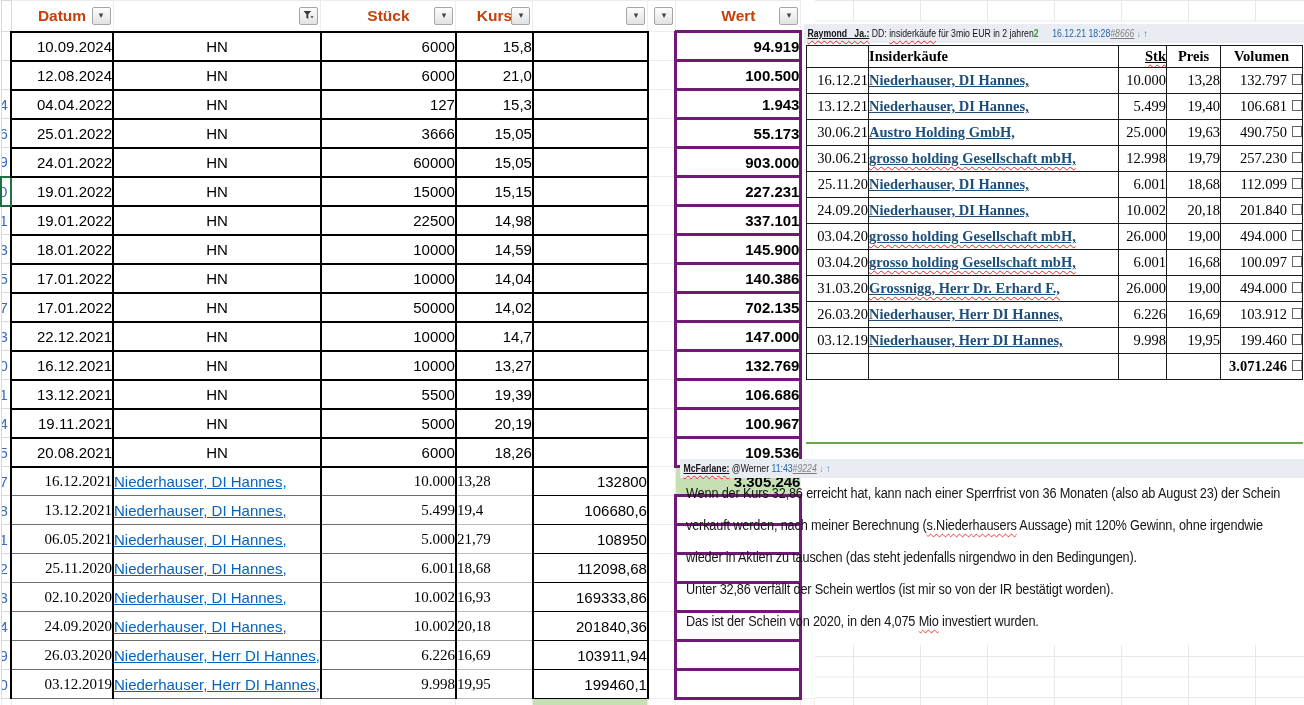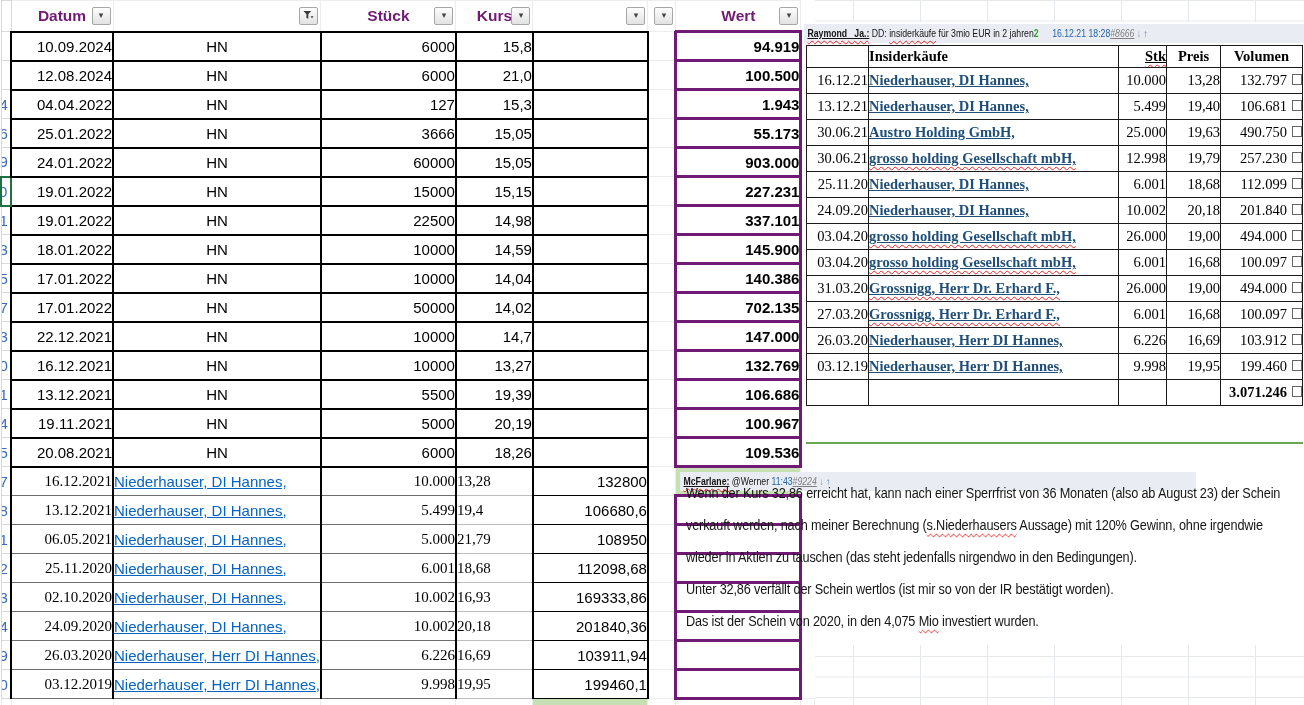--- a/index.html
+++ b/index.html
@@ -11,21 +11,21 @@
     background-size:67px 20.5px;background-position:-18px 0}
   .pw{position:absolute;background:#fff}
   #p1w{left:804px;top:22px;width:500px;height:426px}
   #p2w{left:680px;top:448px;width:624px;height:197px}
 
   
   #sheet{position:absolute;left:0;top:0;border-collapse:collapse;table-layout:fixed;background:#fff}
   #sheet td{padding:0;height:26px;font-size:15px;overflow:hidden;white-space:nowrap;background:#fff;vertical-align:middle}
   #sheet tr.hrow td{height:29px}
   .hd{border:1px solid #ededed;position:relative;text-align:center}
-  .hlab{color:#701a75;font-weight:bold;font-size:15.5px}
+  .hlab{color:#c2410c;font-weight:bold;font-size:15.5px}
   .dd{position:absolute;right:2px;top:50%;transform:translateY(-50%);width:17px;height:16px;
       border:1px solid #a6a6a6;background:linear-gradient(#fdfdfd,#e2e2e2);color:#444;
       font-size:9px;line-height:14px;text-align:center;border-radius:2px;cursor:pointer}
   .ddf{position:absolute;right:2px;top:50%;transform:translateY(-50%);width:17px;height:16px;
       border:1px solid #a6a6a6;background:linear-gradient(#fdfdfd,#e2e2e2);border-radius:2px;
       display:flex;align-items:center;justify-content:center;cursor:pointer}
   .num{border:1px solid #d9d9d9;background:#fafafa;color:#3a6bbf;font-size:11px;
        text-align:left;text-indent:-3px;overflow:hidden}
   .num.sel{border:2px solid #1e7145}
   .bA{border:2.5px solid #000}
@@ -55,21 +55,21 @@
   .llink{color:#0563c1;text-decoration:underline;cursor:pointer}
   .rlink{color:#1f4e79;font-weight:bold;text-decoration:underline;cursor:pointer}
   .wavy{text-decoration-line:underline;text-decoration-style:wavy;text-decoration-color:#f02222;
         text-decoration-thickness:1px;text-underline-offset:3px}
   .u{text-decoration:underline}
 
   
   .bar{position:absolute;height:19px;background:#e9edf3;font-size:10px;line-height:19px;white-space:nowrap;color:#141414}
   .barin{display:inline-block;transform:scaleX(0.87);transform-origin:0 50%;padding-left:4px}
   #p1bar{left:804px;top:24px;width:500px}
-  #p2bar{left:680px;top:472px;width:516px}
+  #p2bar{left:680px;top:459px;width:624px}
   .author{font-weight:bold}
   .time{color:#2563a8}
   .ref{color:#808080;font-style:italic;text-decoration:underline;cursor:pointer}
   .arrdn{color:#8a97a8;cursor:pointer}
   .arrup{color:#3a6ea8;cursor:pointer}
   .badge{color:#2fa12f;font-weight:bold}
 
   .rt{position:absolute;left:806px;top:45px;border-collapse:collapse;table-layout:fixed;font-family:"Liberation Serif",serif}
   .rt td{border:1px solid #1a1a1a;height:25px;padding:0;background:#fff;font-size:14.5px;white-space:nowrap;overflow:hidden;vertical-align:middle}
   .rt tr.rh td{height:21px;font-weight:bold}
@@ -506,27 +506,20 @@
         <td class="rs">6.001</td>
         <td class="rp">16,68</td>
         <td class="rv"><span>100.097</span><span class="box"></span></td>
       </tr>
       <tr>
         <td class="rd">31.03.20</td>
         <td class="rn"><a class="rlink"><span class="wavy">Grossnigg, Herr Dr. Erhard F.,</span></a></td>
         <td class="rs">26.000</td>
         <td class="rp">19,00</td>
         <td class="rv"><span>494.000</span><span class="box"></span></td>
-      </tr>
-      <tr>
-        <td class="rd">27.03.20</td>
-        <td class="rn"><a class="rlink"><span class="wavy">Grossnigg, Herr Dr. Erhard F.,</span></a></td>
-        <td class="rs">6.001</td>
-        <td class="rp">16,68</td>
-        <td class="rv"><span>100.097</span><span class="box"></span></td>
       </tr>
       <tr>
         <td class="rd">26.03.20</td>
         <td class="rn"><a class="rlink"><span>Niederhauser, Herr DI Hannes,</span></a></td>
         <td class="rs">6.226</td>
         <td class="rp">16,69</td>
         <td class="rv"><span>103.912</span><span class="box"></span></td>
       </tr>
       <tr>
         <td class="rd">03.12.19</td>

